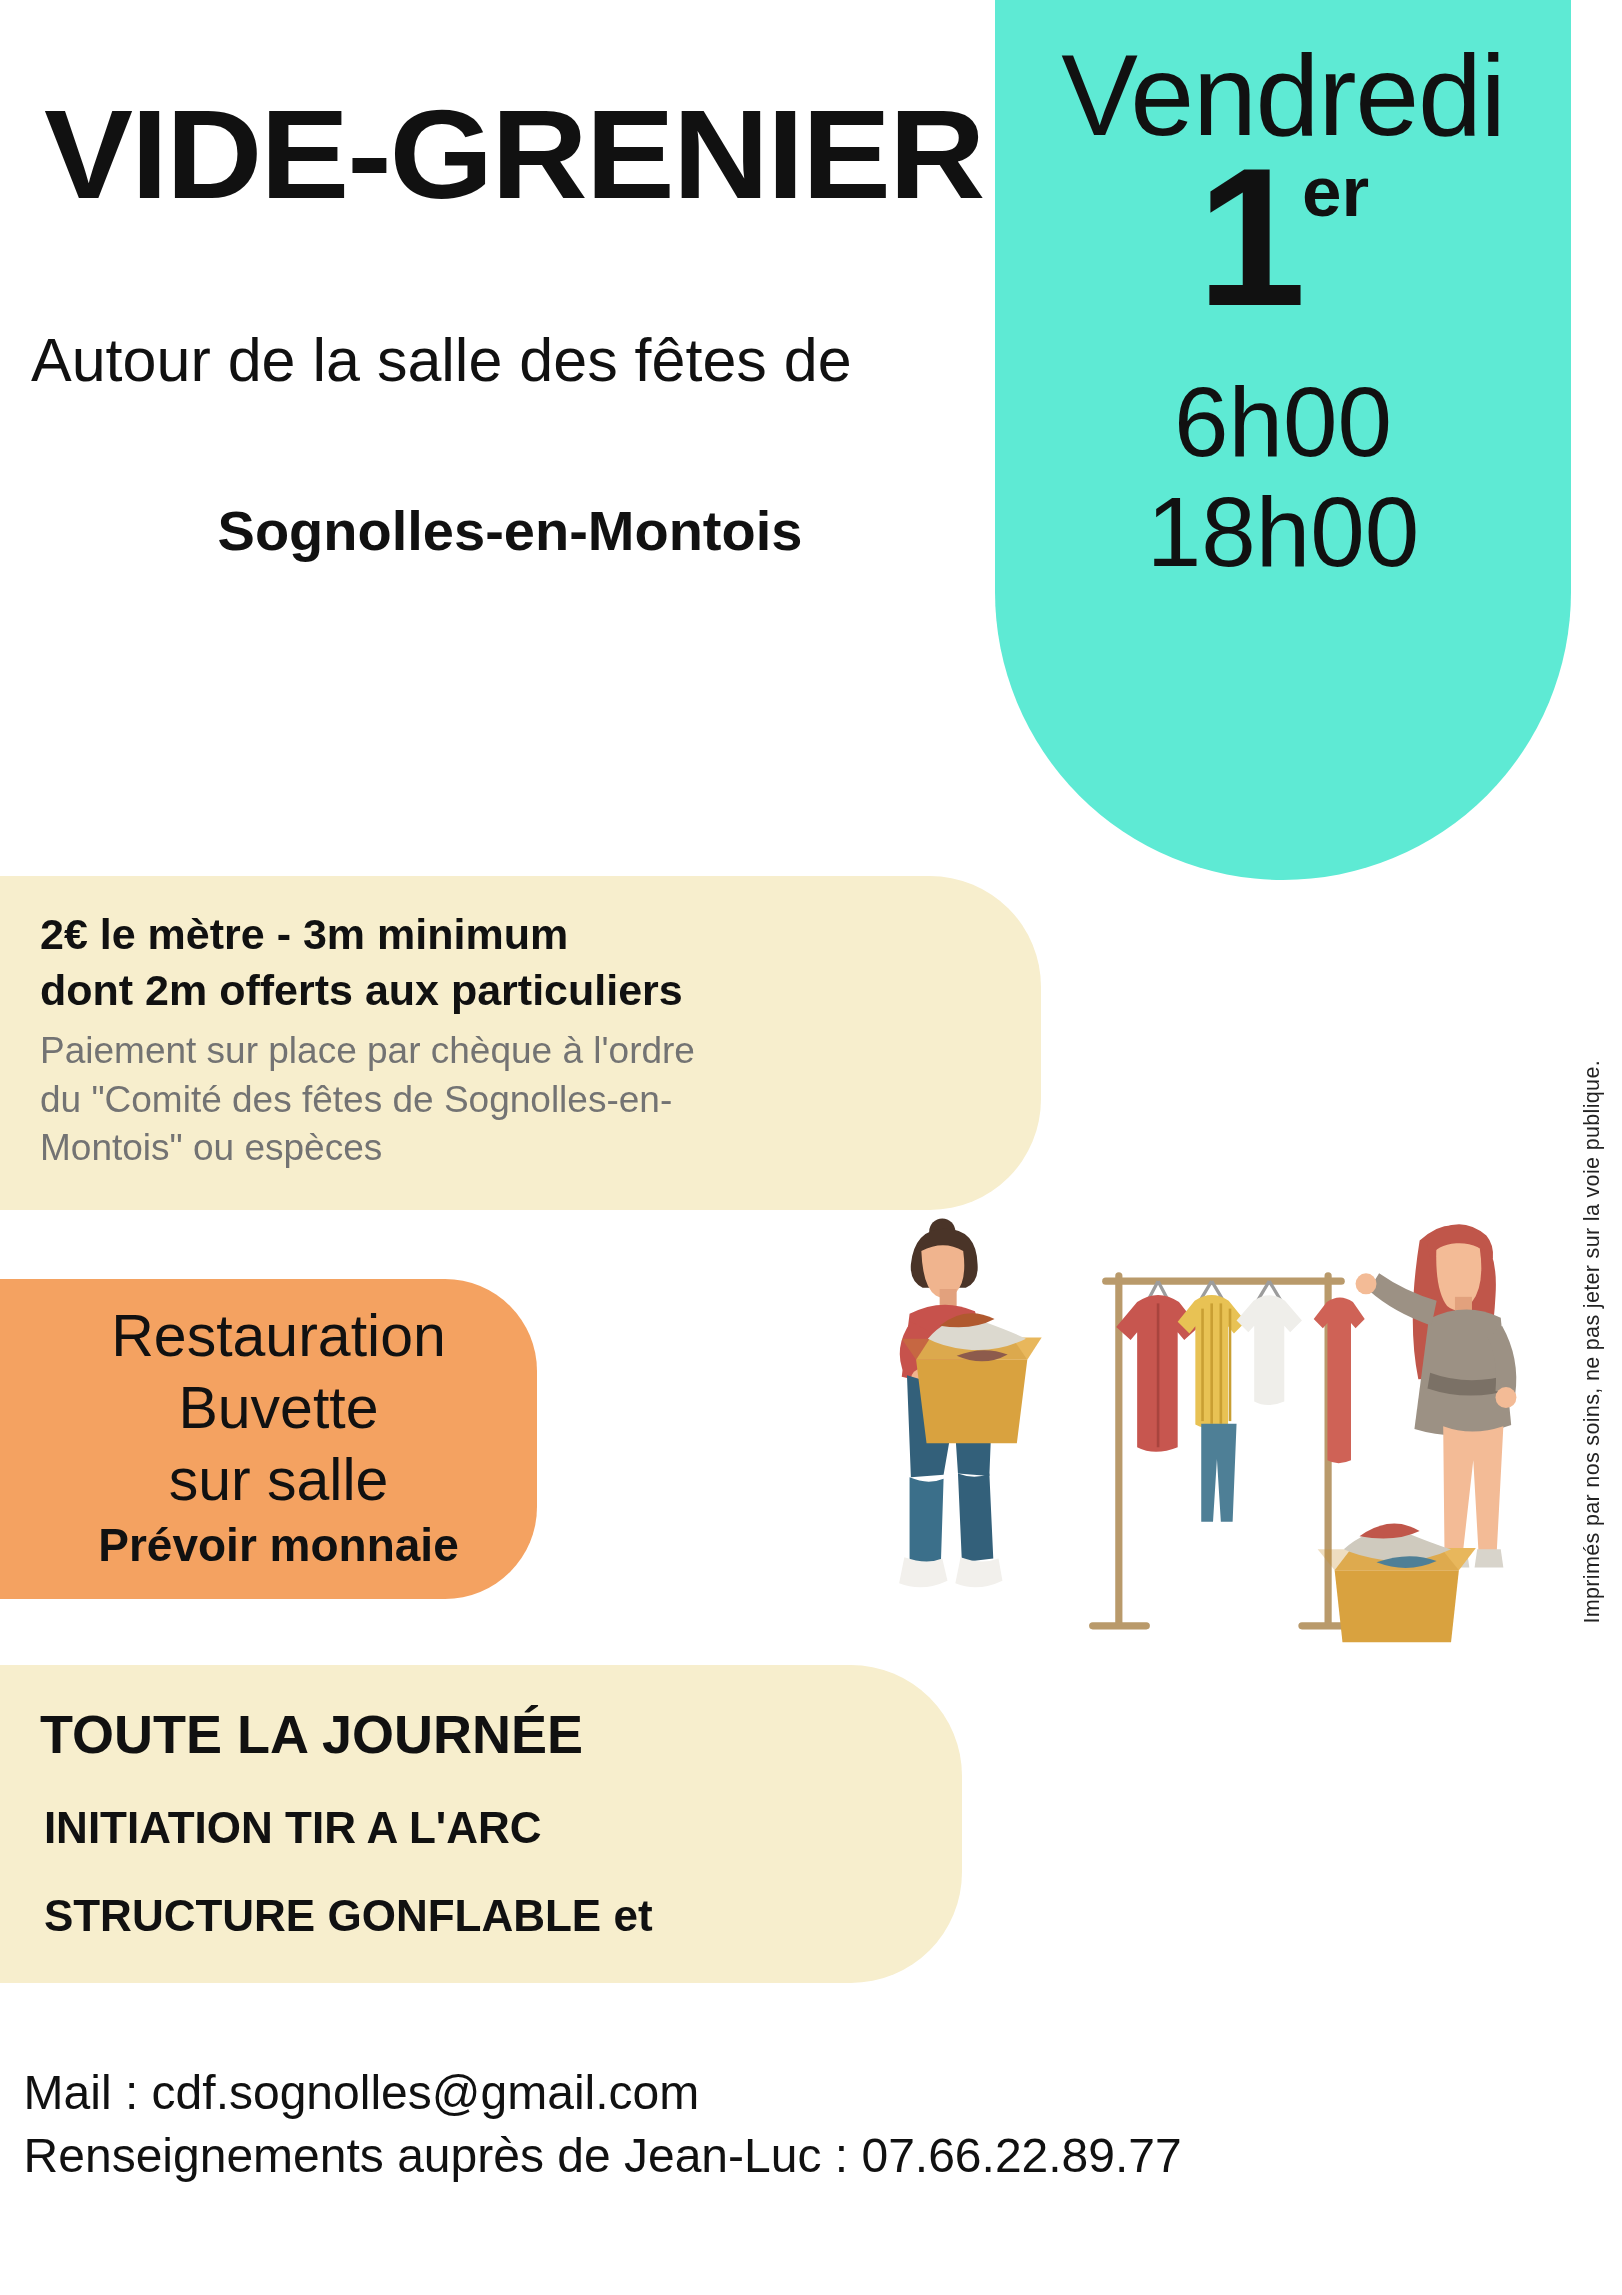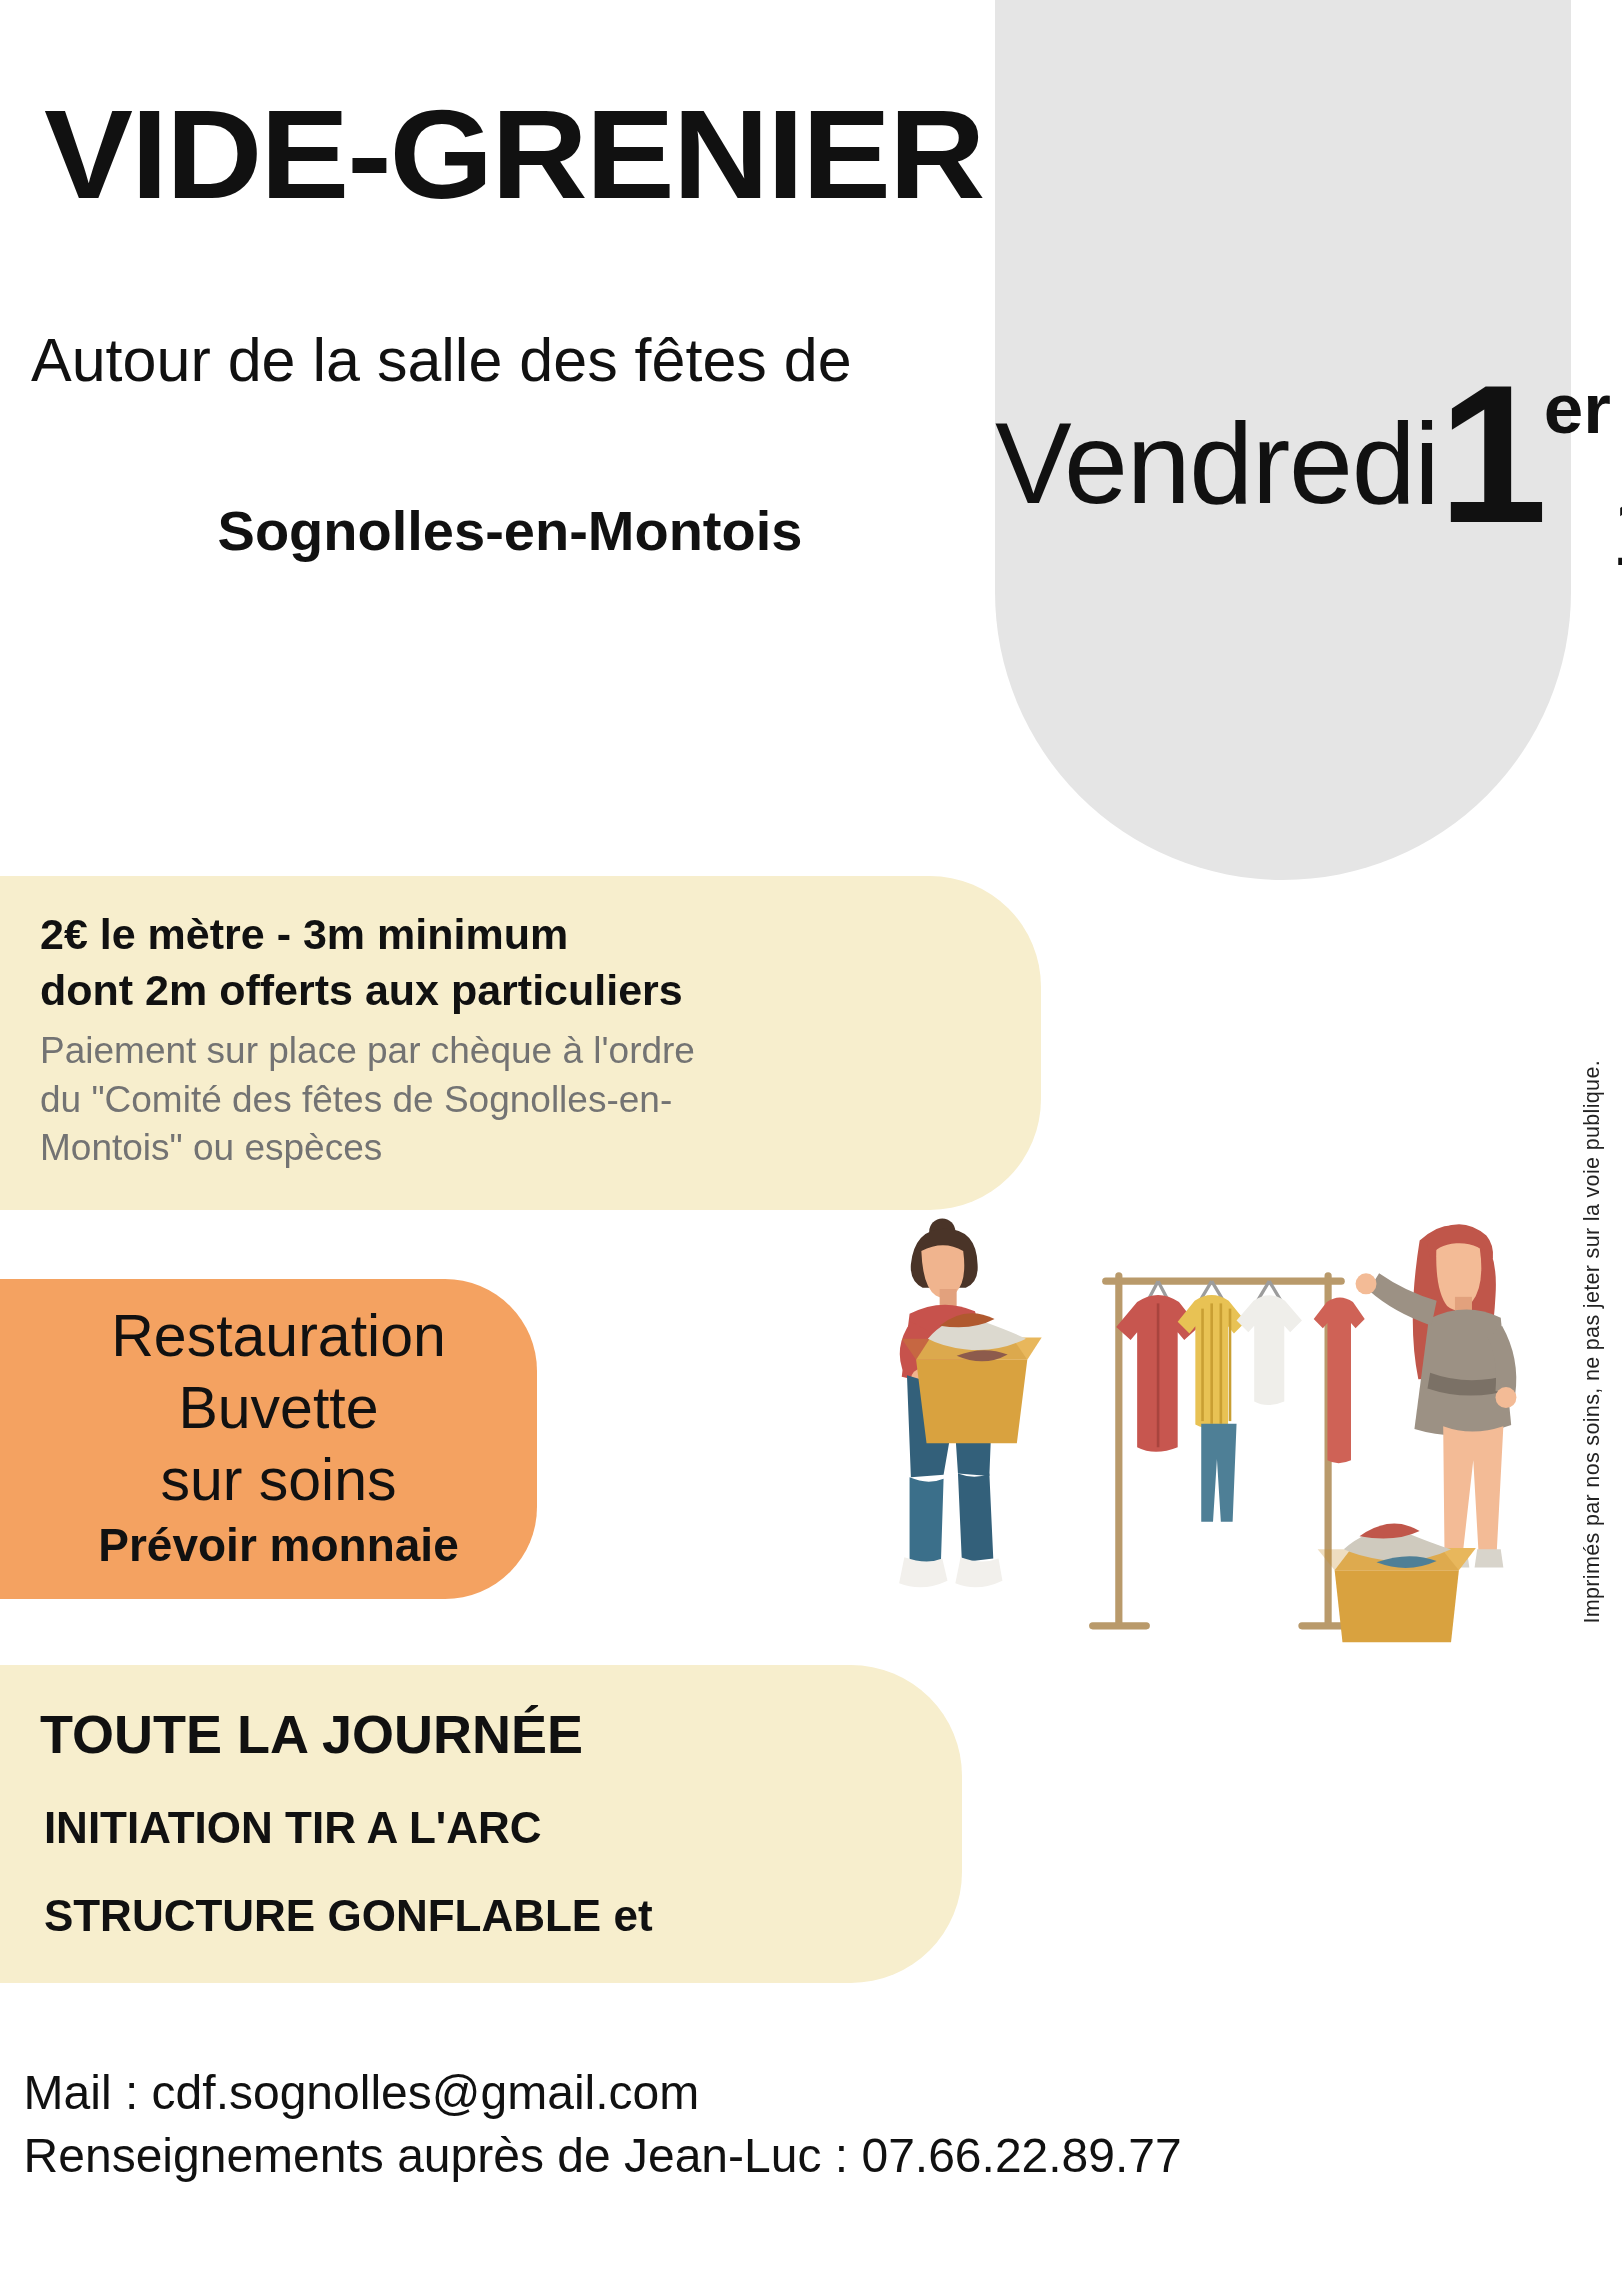--- a/index.html
+++ b/index.html
@@ -16,27 +16,28 @@
     overflow: hidden;
   }
 
   
   .date-panel {
     position: absolute;
     top: 0;
     left: 995px;
     width: 576px;
     height: 880px;
-    background: #e5e5e5;
+    background: #5eead4;
     border-bottom-left-radius: 288px;
     border-bottom-right-radius: 288px;
     display: flex;
+    flex-direction: column;
     align-items: center;
     box-sizing: border-box;
-    padding-top: 27px;
+    padding-top: 18px;
   }
   .date-weekday {
     font-size: 115px;
     line-height: 1.0;
     font-weight: 400;
     letter-spacing: -1.3px;
     color: #111;
     margin-top: 19.6px;
   }
   .date-day-row {
@@ -261,21 +262,21 @@
 
 <div class="price-block">
   <div class="price-line1">2€ le mètre - 3m minimum</div>
   <div class="price-line2">dont 2m offerts aux particuliers</div>
   <div class="price-details">Paiement sur place par chèque à l'ordre du "Comité des fêtes de Sognolles-en-Montois" ou espèces</div>
 </div>
 
 <div class="resto-block">
   <div class="resto-line">Restauration</div>
   <div class="resto-line">Buvette</div>
-  <div class="resto-line">sur soins</div>
+  <div class="resto-line">sur salle</div>
   <div class="resto-strong">Prévoir monnaie</div>
 </div>
 
 <div class="activities-block">
   <div class="act-head">TOUTE LA JOURNÉE</div>
   <div class="act-line">INITIATION TIR A L'ARC</div>
   <div class="act-line">STRUCTURE GONFLABLE  et</div>
 </div>
 
 <div class="footer">

